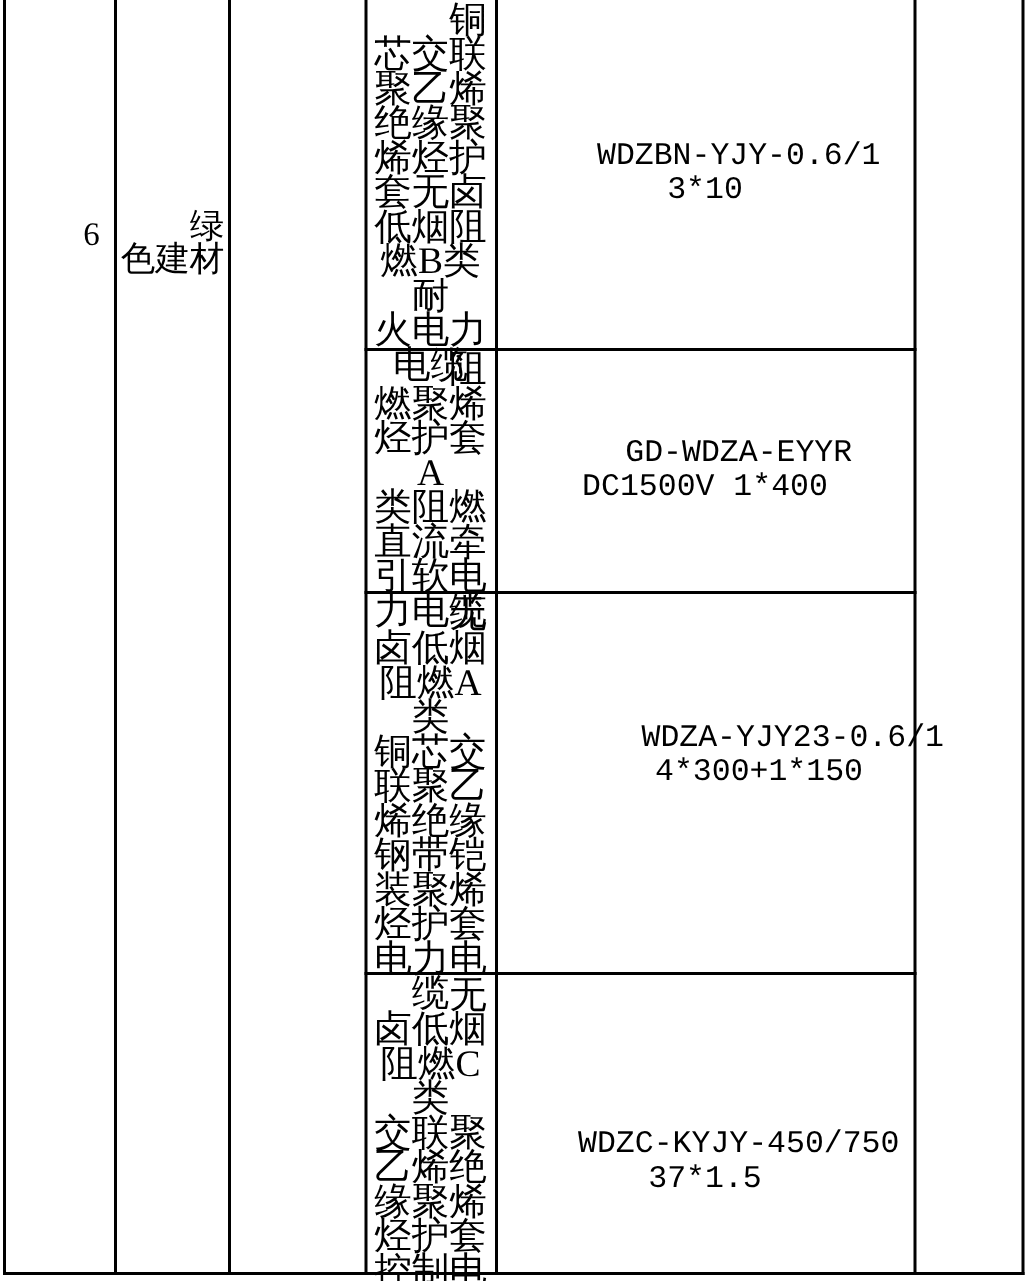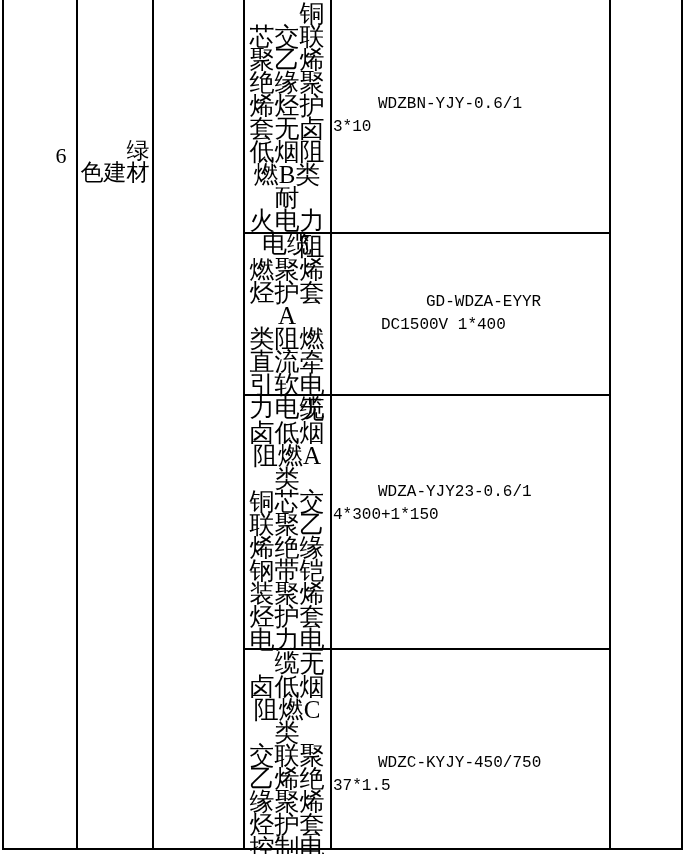--- a/index.html
+++ b/index.html
@@ -39,28 +39,28 @@
     white-space:pre-line;z-index:2;
   }
   .name-r1{top:2px;} .name-r2{top:235px;} .name-r3{top:398px;} .name-r4{top:652px;}
 
   
   .spec-cell{
     position:absolute;left:333px;width:274px;
     display:flex;align-items:center;z-index:2;
   }
   .spec-r1{top:0;height:232px;}
-  .spec-r2{top:234px;height:160px;padding-left:48px;}
-  .spec-r3{top:396px;height:216px;}
+  .spec-r2{top:234px;height:160px;}
+  .spec-r3{top:396px;height:216px;margin-left:36px;}
   .spec-r4{top:650px;height:250px;}
   .spec-text{
     width:100%;
     font-family:"Liberation Mono","DejaVu Sans Mono",monospace;
-    font-size:16px;line-height:23px;
-    text-align:left;text-indent:45px;
+    font-size:21px;line-height:23px;
+    text-align:center;text-indent:45px;
     white-space:pre-line;
   }
 </style>
 </head>
 <body>
 
 <div class="page">
 
   <div class="vline v1"></div>
   <div class="vline v2"></div>

